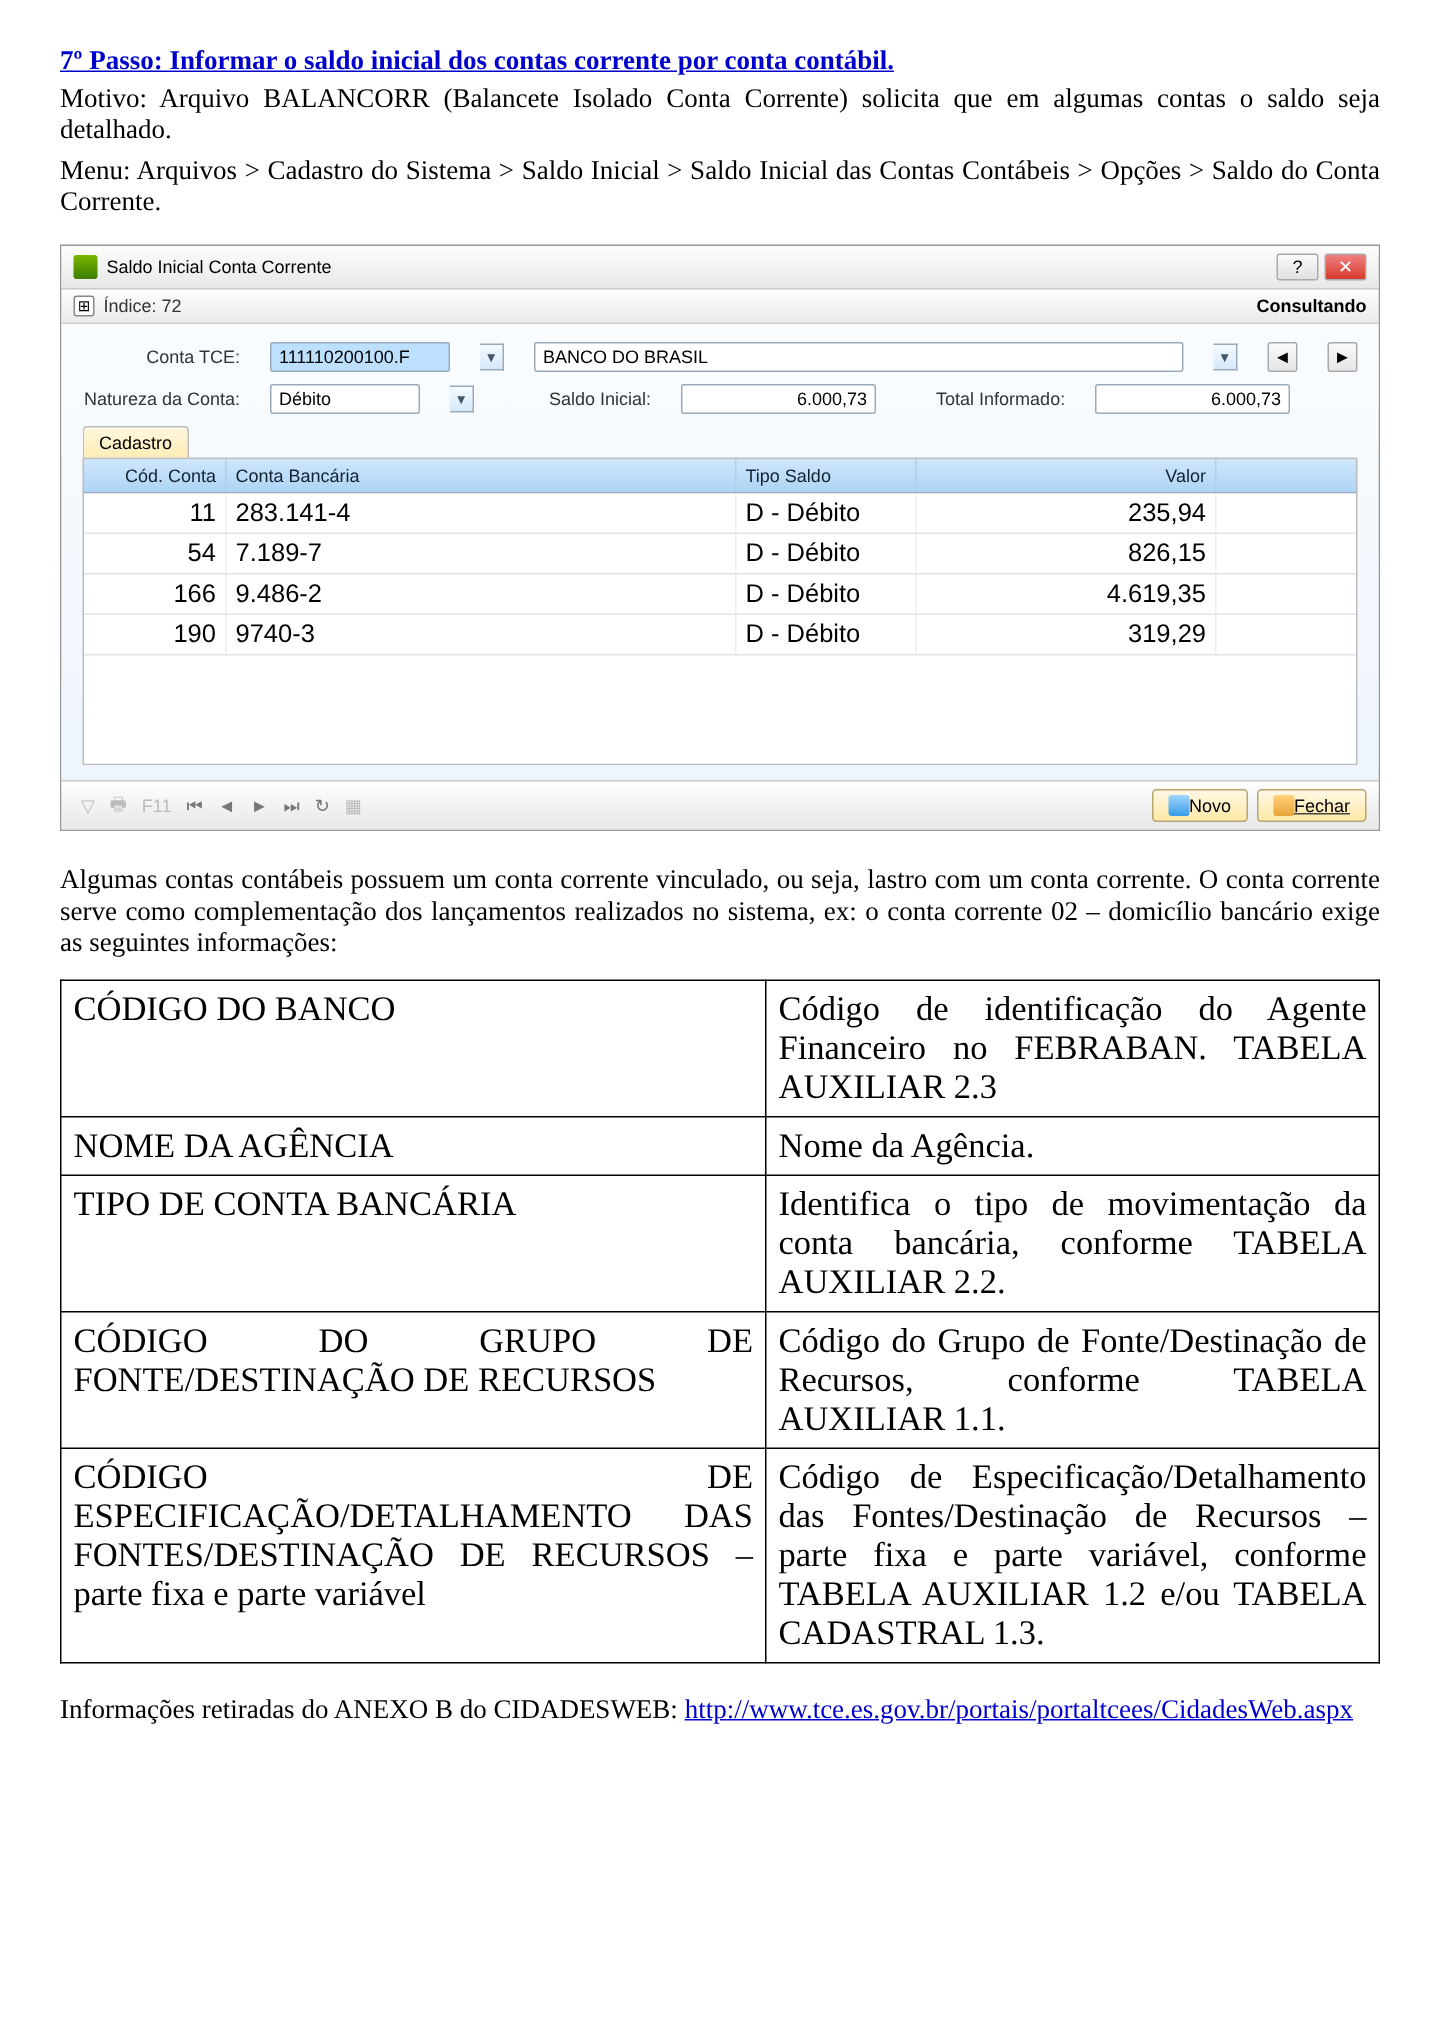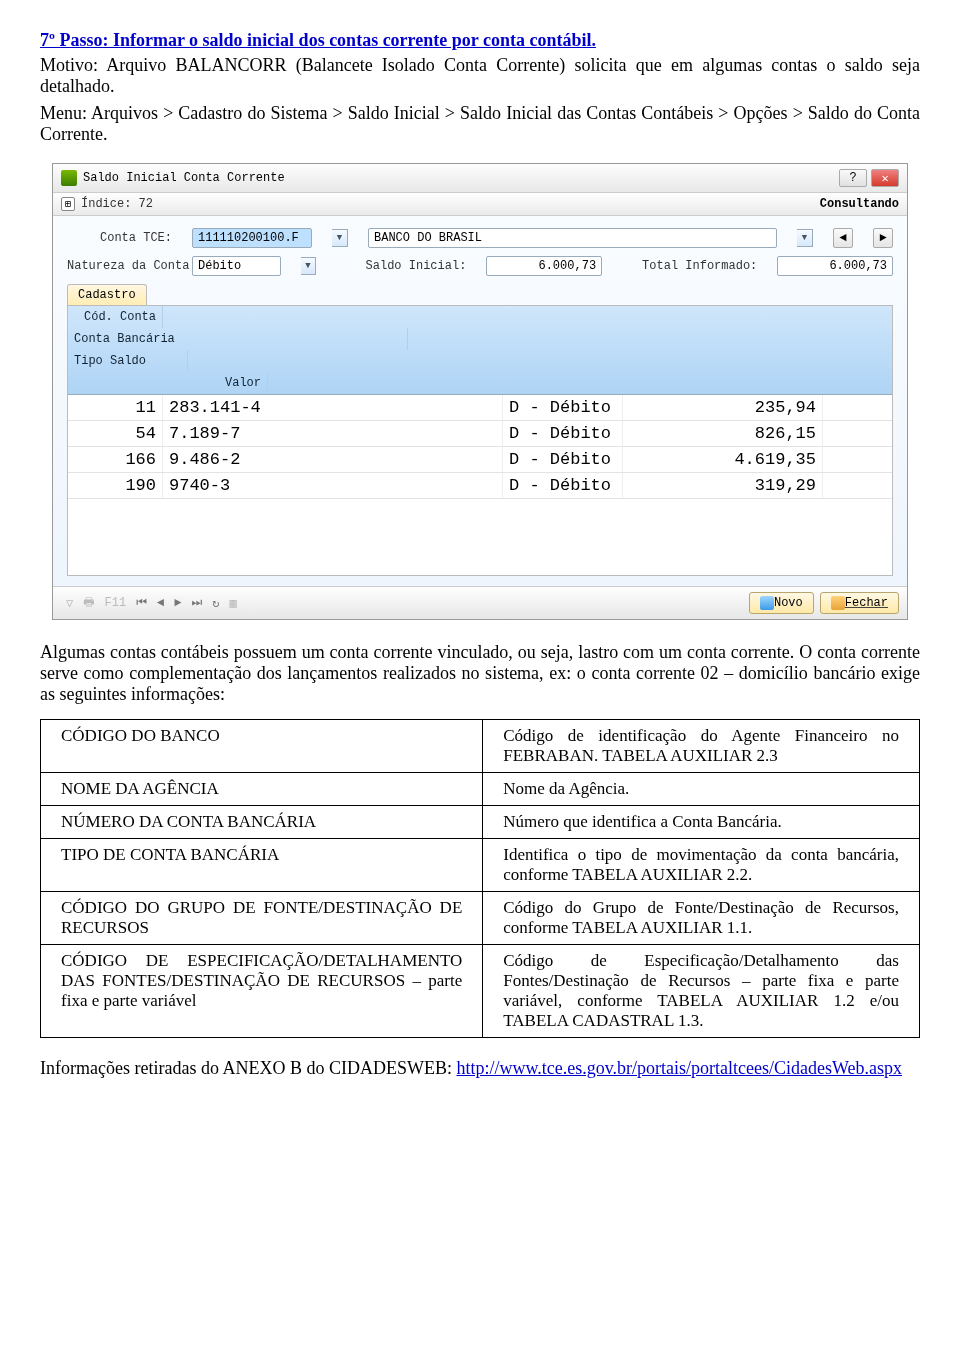--- a/index.html
+++ b/index.html
@@ -1,19 +1,19 @@
 <!DOCTYPE html>
 <html><head>
 <meta charset="utf-8">
 <style>
   * { box-sizing: border-box; margin: 0; padding: 0; }
   body { font-family: "Times New Roman", serif; font-size: 18px; background: #fff; color: #000; padding: 30px 40px; width: 960px; }
   .heading { color: #0000cc; text-decoration: underline; font-weight: bold; margin-bottom: 4px; }
   .para { margin-bottom: 6px; text-align: justify; }
-  .ui-window { border: 1px solid #999; font-family: Liberation Mono, monospace; font-size: 12px; margin: 18px 12px; background: #f4f4f4; }
+  .ui-window { border: 1px solid #999; font-family: Liberation Sans, sans-serif; font-size: 12px; margin: 18px 0; background: #f4f4f4; }
   .titlebar { background: linear-gradient(#fdfdfd,#e8e8e8); padding: 5px 8px; display: flex; align-items: center; border-bottom: 1px solid #ccc; position: relative; }
   .titlebar .app-icon { width:16px; height:16px; background: linear-gradient(#7ab800,#3a7d00); border-radius:2px; margin-right:6px; }
   .titlebar .spacer { flex:1; }
   .titlebar .winbtn { width:28px; height:18px; border:1px solid #aaa; border-radius:2px; margin-left:4px; display:flex; align-items:center; justify-content:center; background:linear-gradient(#fafafa,#e0e0e0); }
   .titlebar .winbtn.close { background:linear-gradient(#f08080,#d43b2c); color:#fff; }
   .indexbar { background: linear-gradient(#fefefe,#eaeaea); padding: 4px 8px; display:flex; align-items:center; border-bottom:1px solid #ccc; }
   .indexbar .ico-x { width:14px; height:14px; border:1px solid #888; border-radius:2px; margin-right:6px; display:flex; align-items:center; justify-content:center; font-size:10px; background:#fff; }
   .indexbar .text { color:#333; }
   .indexbar .status { margin-left:auto; font-weight:bold; }
   .formarea { background: linear-gradient(#f9fcff,#eef5fc); padding:12px 14px 10px 14px; }
@@ -21,40 +21,40 @@
   .formrow label { color:#333; white-space:nowrap; }
   .formrow .lbl-right { text-align:right; width:105px; display:inline-block; }
   .field { background:#fff; border:1px solid #9ab; border-radius:2px; padding:2px 5px; height:20px; display:flex; align-items:center; }
   .field.blue { background:#bde0ff; }
   .field.readonly { background:#fffde6; }
   .combo-arrow { width:16px; height:18px; border:1px solid #9ab; border-left:none; background:linear-gradient(#f5faff,#d6e8fb); display:flex; align-items:center; justify-content:center; font-size:9px; color:#456; }
   .navbtn { width:20px; height:20px; border:1px solid #aaa; background:linear-gradient(#fafafa,#e5e5e5); display:flex; align-items:center; justify-content:center; border-radius:2px; }
   .tabstrip { margin-top:6px; }
   .tab { display:inline-block; border:1px solid #bbb; border-bottom:none; padding:3px 10px; background:linear-gradient(#fff7e0,#ffedb5); border-radius:3px 3px 0 0; font-size:12px; }
   .gridwrap { border:1px solid #bbb; background:#fff; }
-  .gridhead { display:flex; background:linear-gradient(#cfe6fb,#aed4f5); border-bottom:1px solid #9ab;flex-direction:column; }
+  .gridhead { display:flex; background:linear-gradient(#cfe6fb,#aed4f5); border-bottom:1px solid #9ab; }
   .gh { padding:4px 6px; border-right:1px solid #b3cfe8; font-size:12px; color:#123; }
   .gridbody { background:#fff; min-height:180px; }
   .grow { display:flex; border-bottom:1px solid #e3e3e3; }
   .gc { padding:3px 6px; border-right:1px solid #eee; font-size:17px; }
   .col-cod{ width:95px; text-align:right; }
   .col-conta{ width:340px; }
   .col-tipo{ width:120px; }
   .col-valor{ width:200px; text-align:right; }
   .footerbar { background:linear-gradient(#fefefe,#e7e7e7); border-top:1px solid #ccc; padding:5px 8px; display:flex; align-items:center; }
   .footerbar .navicon { color:#777; padding:0 5px; font-size:12px; }
   .footerbar .navicon.dis { color:#bbb; }
   .footerbar .btn { margin-left:6px; border:1px solid #b7a56b; background:linear-gradient(#fff8e5,#ffe9a6); padding:3px 10px; border-radius:3px; display:flex; align-items:center; gap:0; font-size:12px; }
   .footerbar .btn .bico { width:14px; height:14px; }
   .novo-ico{ background:linear-gradient(#9fd6ff,#3a9be8); border-radius:2px;}
   .fechar-ico{ background:linear-gradient(#ffd27a,#e8a33a); border-radius:2px;}
   .under-app { margin-top:22px; text-align:justify; }
 
   table.info { border-collapse:collapse; width:100%; margin-top:14px; }
-  table.info td { border:1px solid #000; padding:6px 20px; vertical-align:top; font-size:17px; text-align:justify; }
+  table.info td { border:1px solid #000; padding:6px 8px; vertical-align:top; font-size:23px; text-align:justify; }
 
   .footnote { margin-top:20px; text-align:justify; }
   .footnote a { color:#0000cc; text-decoration:underline;margin-top:32px; }
 </style>
 </head>
 <body>
 
 <p class="heading">7º Passo: Informar o saldo inicial dos contas corrente por conta contábil.</p>
 <p class="para">Motivo: Arquivo BALANCORR (Balancete Isolado Conta Corrente) solicita que em algumas contas o saldo seja detalhado.</p>
 <p class="para">Menu: Arquivos &gt; Cadastro do Sistema &gt; Saldo Inicial &gt; Saldo Inicial das Contas Contábeis &gt; Opções &gt; Saldo do Conta Corrente.</p>
@@ -184,24 +184,20 @@
   <tbody id="info-body">
       <tr>
         <td>CÓDIGO DO BANCO</td>
         <td>Código de identificação do Agente Financeiro no FEBRABAN. TABELA AUXILIAR 2.3</td>
       </tr>
       <tr>
         <td>NOME DA AGÊNCIA</td>
         <td>Nome da Agência.</td>
       </tr>
       <tr>
-        <td>NÚMERO DA CONTA BANCÁRIA</td>
-        <td>Número que identifica a Conta Bancária.</td>
-      </tr>
-      <tr>
         <td>TIPO DE CONTA BANCÁRIA</td>
         <td>Identifica o tipo de movimentação da conta bancária, conforme TABELA AUXILIAR 2.2.</td>
       </tr>
       <tr>
         <td>CÓDIGO DO GRUPO DE FONTE/DESTINAÇÃO DE RECURSOS</td>
         <td>Código do Grupo de Fonte/Destinação de Recursos, conforme TABELA AUXILIAR 1.1.</td>
       </tr>
       <tr>
         <td>CÓDIGO DE ESPECIFICAÇÃO/DETALHAMENTO DAS FONTES/DESTINAÇÃO DE RECURSOS – parte fixa e parte variável</td>
         <td>Código de Especificação/Detalhamento das Fontes/Destinação de Recursos – parte fixa e parte variável, conforme TABELA AUXILIAR 1.2 e/ou TABELA CADASTRAL 1.3.</td>

